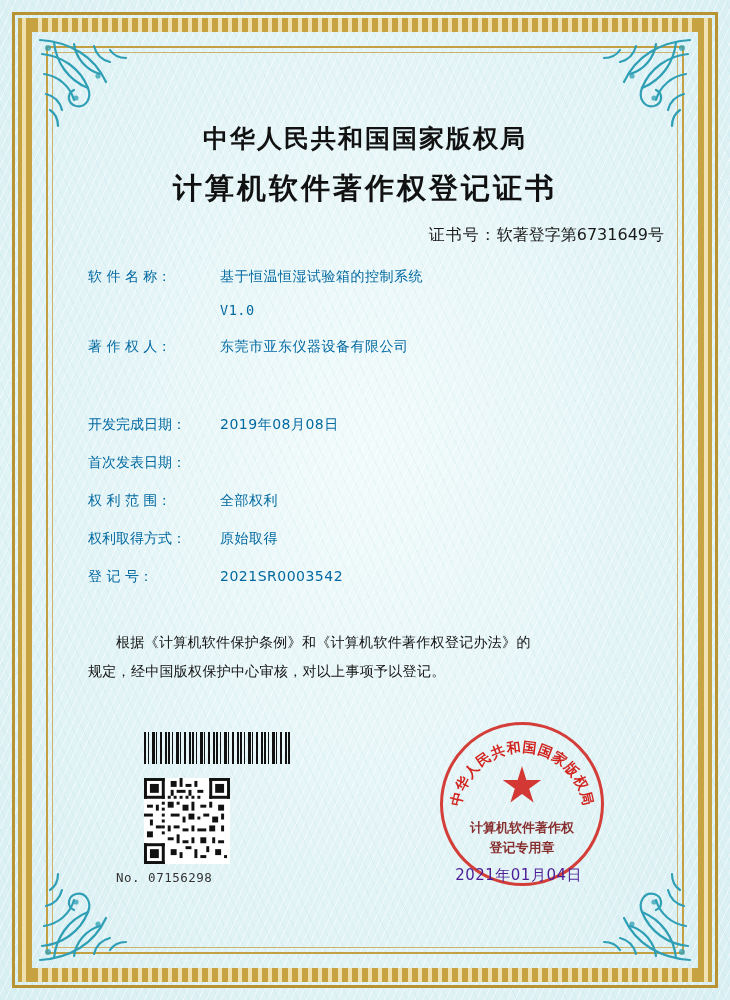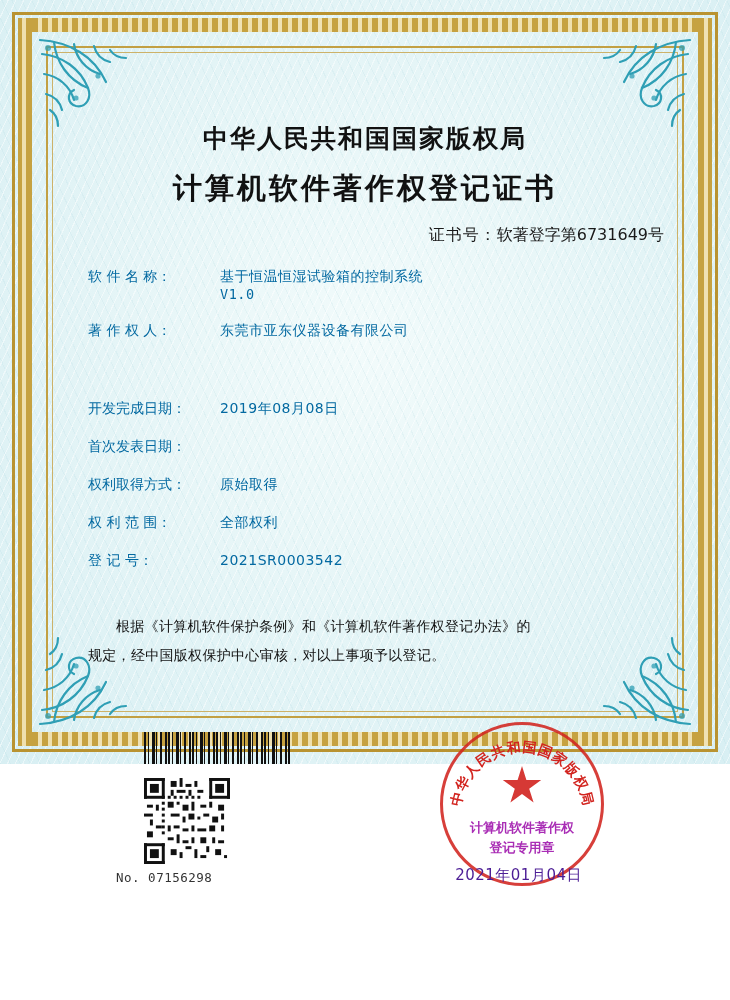--- a/index.html
+++ b/index.html
@@ -11,21 +11,21 @@
     width: 730px;
     height: 1000px;
     font-family: "Liberation Sans", sans-serif;
     overflow: hidden;
   }
 
   
   .certificate {
     position: relative;
     width: 730px;
-    height: 764px;
+    height: 1000px;
     box-sizing: border-box;
     background: #e9f6f7;
   }
 
   
   .paper {
     position: absolute;
     inset: 0;
     background:
       radial-gradient(ellipse at 50% 45%, #f2fbfb 0%, #e3f4f6 55%, #d8eff3 100%);
@@ -147,21 +147,21 @@
     flex: 0 0 132px;
     letter-spacing: 0px;
     white-space: nowrap;
   }
   .field-value {
     flex: 1;
     letter-spacing: .5px;
   }
   .field-value .line2 {
     display: block;
-    margin-top: 0;
+    margin-top: 16px;
     font-family: "DejaVu Sans Mono", "Liberation Mono", monospace;
     font-size: 13.5px;
   }
 
   .gap-lg { height: 54px; }
 
   .field-row.wide { margin-bottom: 20px; }
 
   .statement {
     margin-top: 42px;
@@ -250,21 +250,21 @@
     fill: #d2241f;
     font-family: "DejaVu Sans", "Liberation Sans", sans-serif;
     font-size: 14px;
     font-weight: 700;
     letter-spacing: 1px;
   }
   .seal-line1, .seal-line2 {
     position: absolute;
     width: 100%;
     text-align: center;
-    color: #a21caf;
+    color: #7f1d1d;
     font-family: "DejaVu Sans", "Liberation Sans", sans-serif;
     font-size: 13px;
     font-weight: 700;
     opacity: .92;
   }
   .seal-line1 { top: 97px; }
   .seal-line2 { top: 117px; }
 
   .issue-date {
     position: absolute;
@@ -397,27 +397,27 @@
       <div class="field-row wide">
         <div class="field-label">开发完成日期：</div>
         <div class="field-value">2019年08月08日</div>
       </div>
 
       <div class="field-row wide">
         <div class="field-label">首次发表日期：</div>
       </div>
 
       <div class="field-row wide">
+        <div class="field-label">权 利 范 围：</div>
+        <div class="field-value">全部权利</div>
+      </div>
+
+      <div class="field-row wide">
         <div class="field-label">权利取得方式：</div>
         <div class="field-value">原始取得</div>
-      </div>
-
-      <div class="field-row wide">
-        <div class="field-label">权 利 范 围：</div>
-        <div class="field-value">全部权利</div>
       </div>
 
       <div class="field-row wide">
         <div class="field-label">登 记 号：</div>
         <div class="field-value">2021SR0003542</div>
       </div>
 
     </div>
 
     <div class="statement">

